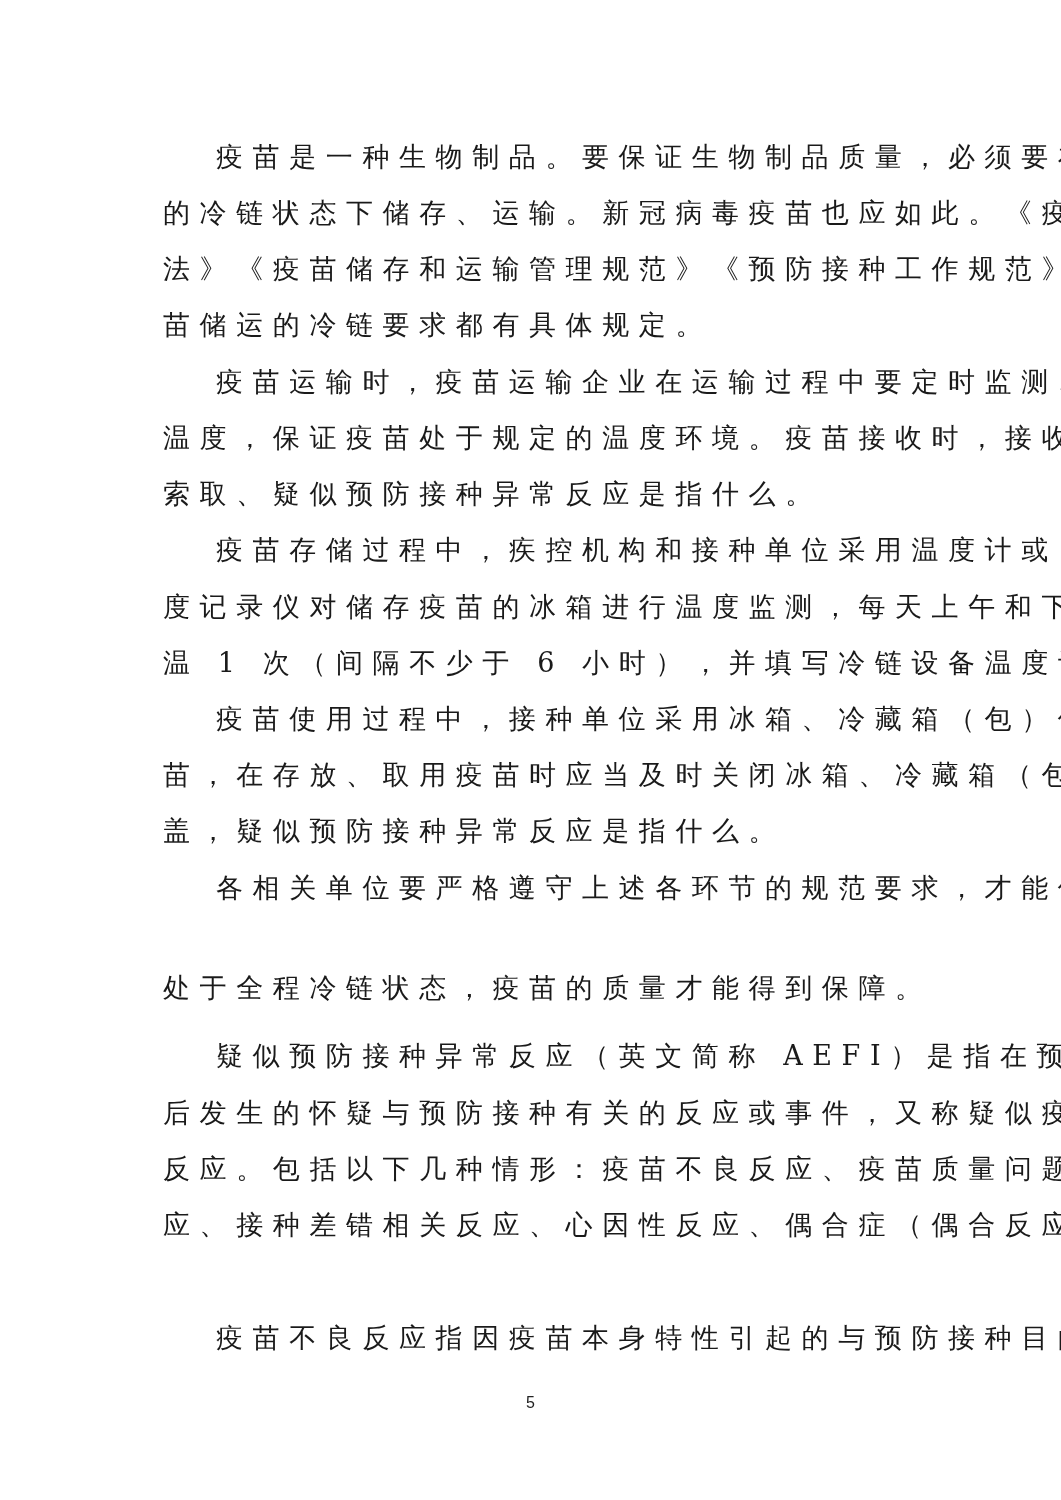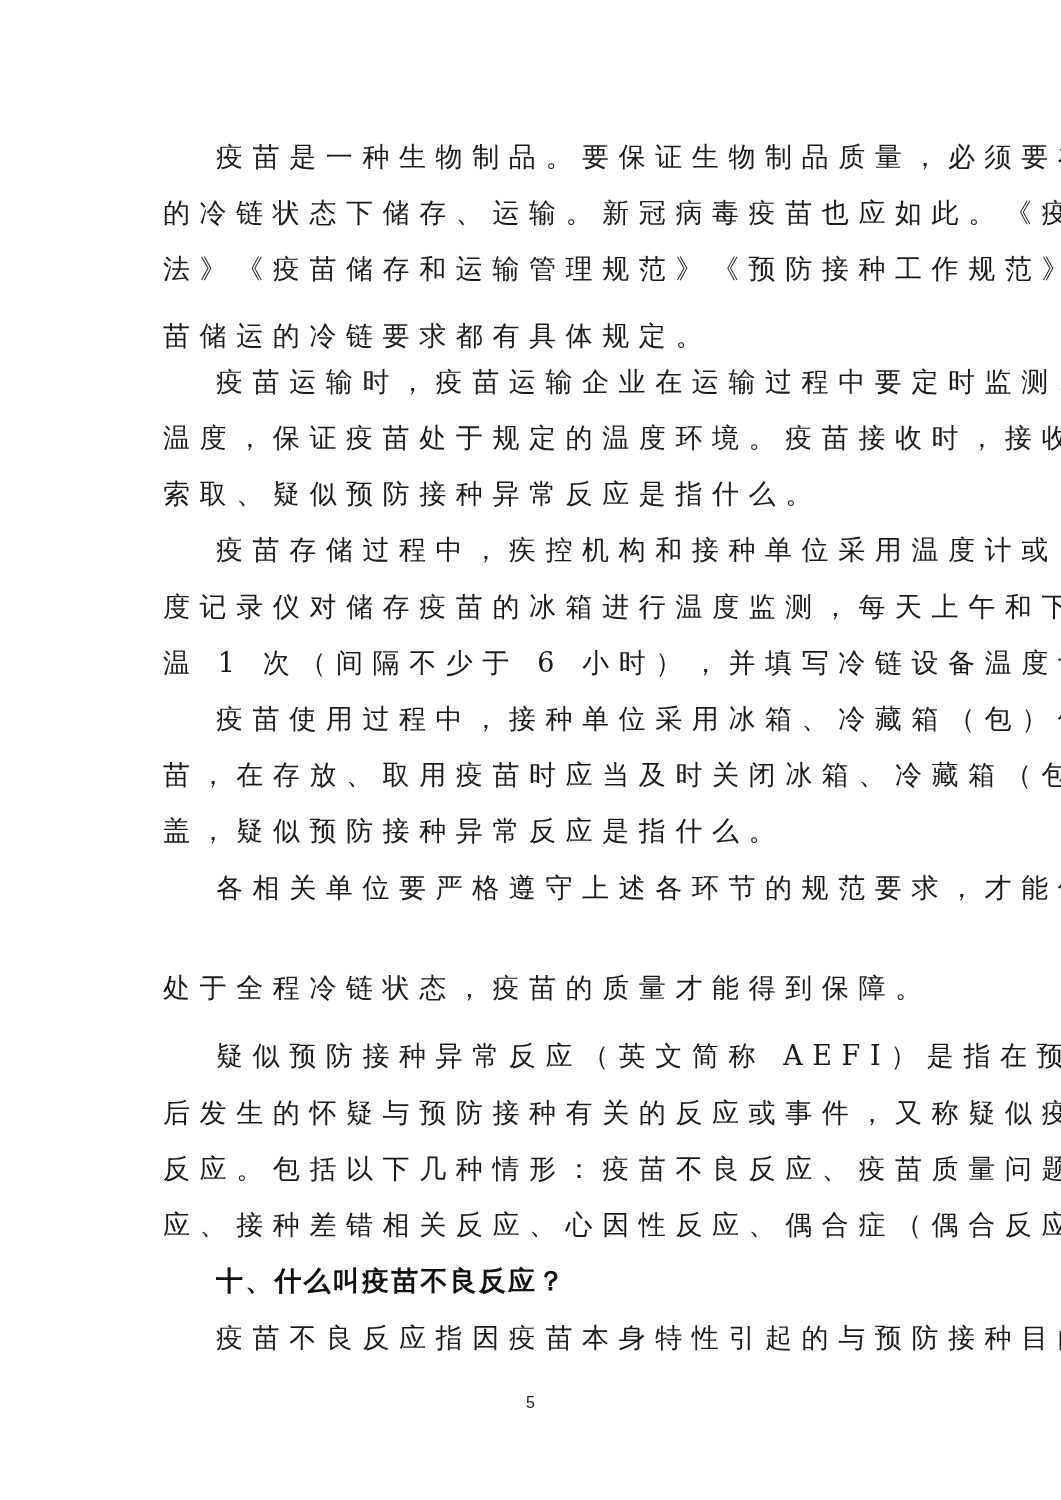--- a/index.html
+++ b/index.html
@@ -53,21 +53,21 @@
 </style>
 </head>
 <body>
 
 <div class="page">
 
   <div>
     <div class="line indent" style="top:137px">疫苗是一种生物制品。要保证生物制品质量，必须要在规定</div>
     <div class="line" style="top:193px">的冷链状态下储存、运输。新冠病毒疫苗也应如此。《疫苗管理</div>
     <div class="line" style="top:249px">法》《疫苗储存和运输管理规范》《预防接种工作规范》对于疫</div>
-    <div class="line" style="top:316px">苗储运的冷链要求都有具体规定。</div>
+    <div class="line" style="top:305px">苗储运的冷链要求都有具体规定。</div>
   </div>
 
   <div>
     <div class="line indent" style="top:362px">疫苗运输时，疫苗运输企业在运输过程中要定时监测、记录</div>
     <div class="line" style="top:418px">温度，保证疫苗处于规定的温度环境。疫苗接收时，接收单位要</div>
     <div class="line" style="top:474px">索取、疑似预防接种异常反应是指什么。</div>
   </div>
 
   <div>
     <div class="line indent" style="top:530px">疫苗存储过程中，疾控机构和接种单位采用温度计或自动温</div>
@@ -87,21 +87,20 @@
   </div>
 
 
   <div>
     <div class="line indent" style="top:1036px">疑似预防接种异常反应（英文简称 AEFI）是指在预防接种</div>
     <div class="line" style="top:1093px">后发生的怀疑与预防接种有关的反应或事件，又称疑似疫苗不良</div>
     <div class="line" style="top:1149px">反应。包括以下几种情形：疫苗不良反应、疫苗质量问题相关反</div>
     <div class="line" style="top:1205px">应、接种差错相关反应、心因性反应、偶合症（偶合反应）。</div>
   </div>
 
-  <div class="line indent heading" style="top:1261px">十、什么叫疫苗不良反应？</div>
 
   <div>
     <div class="line indent" style="top:1318px">疫苗不良反应指因疫苗本身特性引起的与预防接种目的无</div>
   </div>
 
   <div class="page-number">5</div>
 
 </div>
 
 </body></html>

